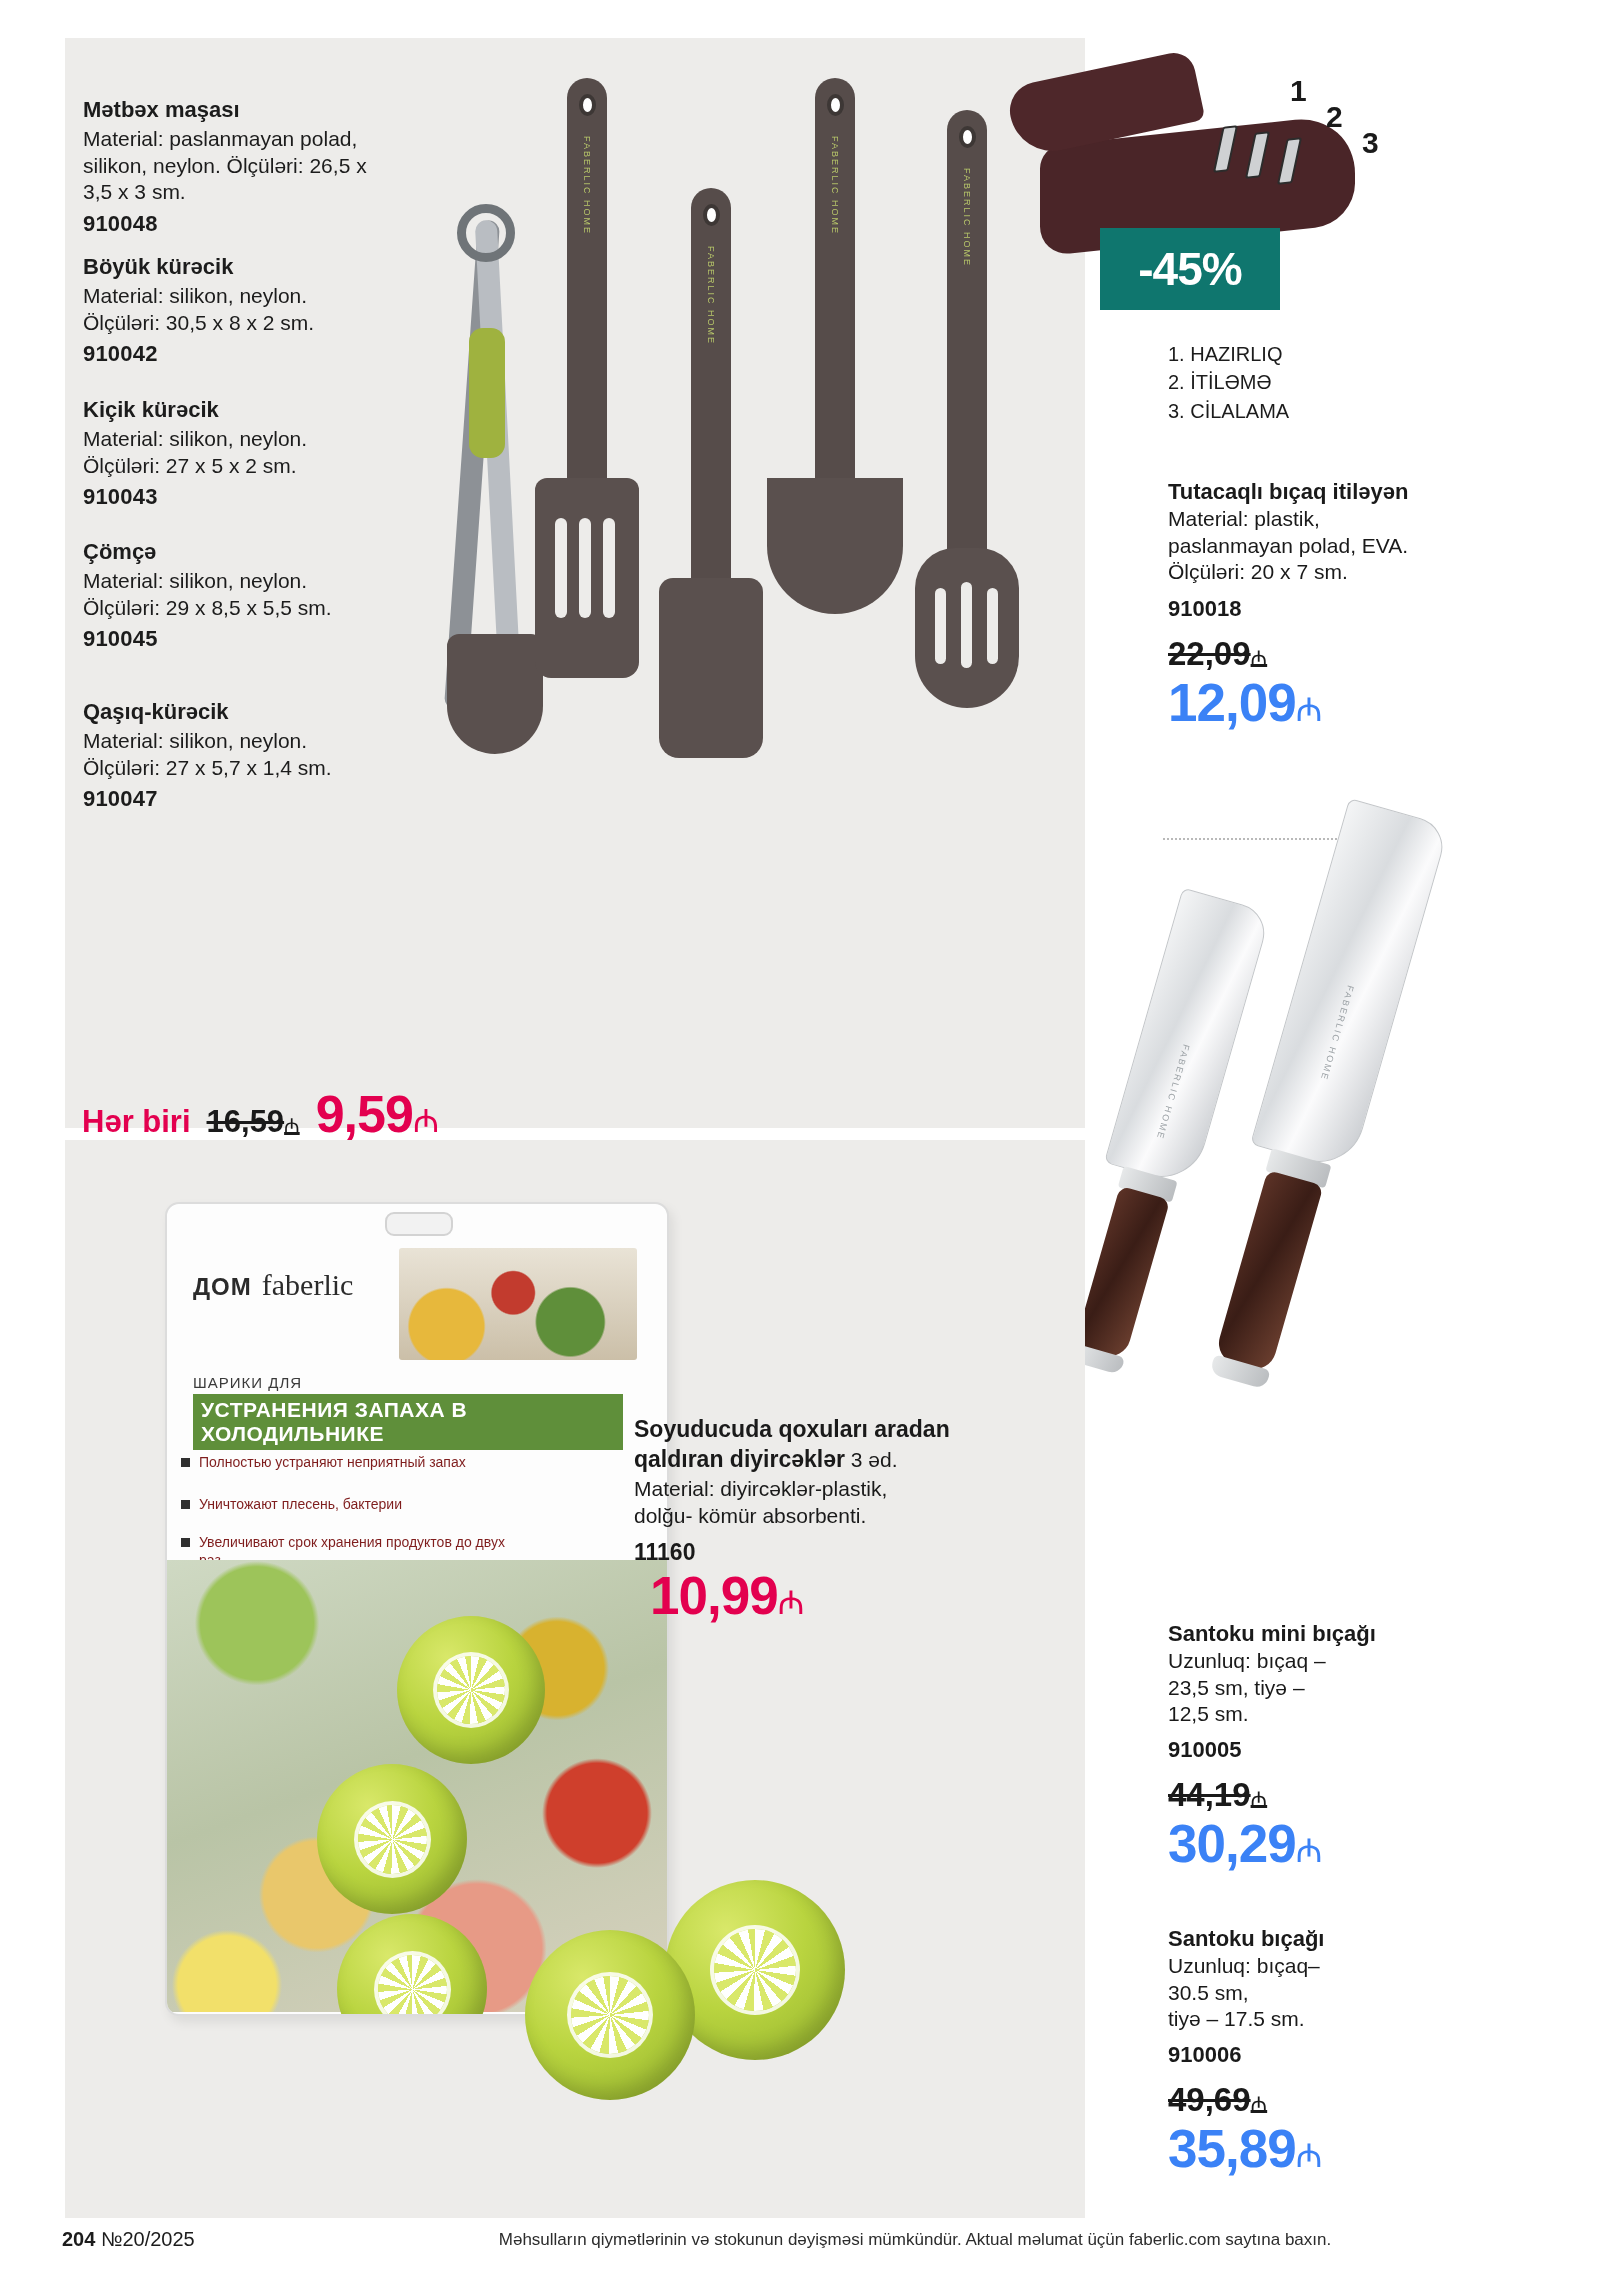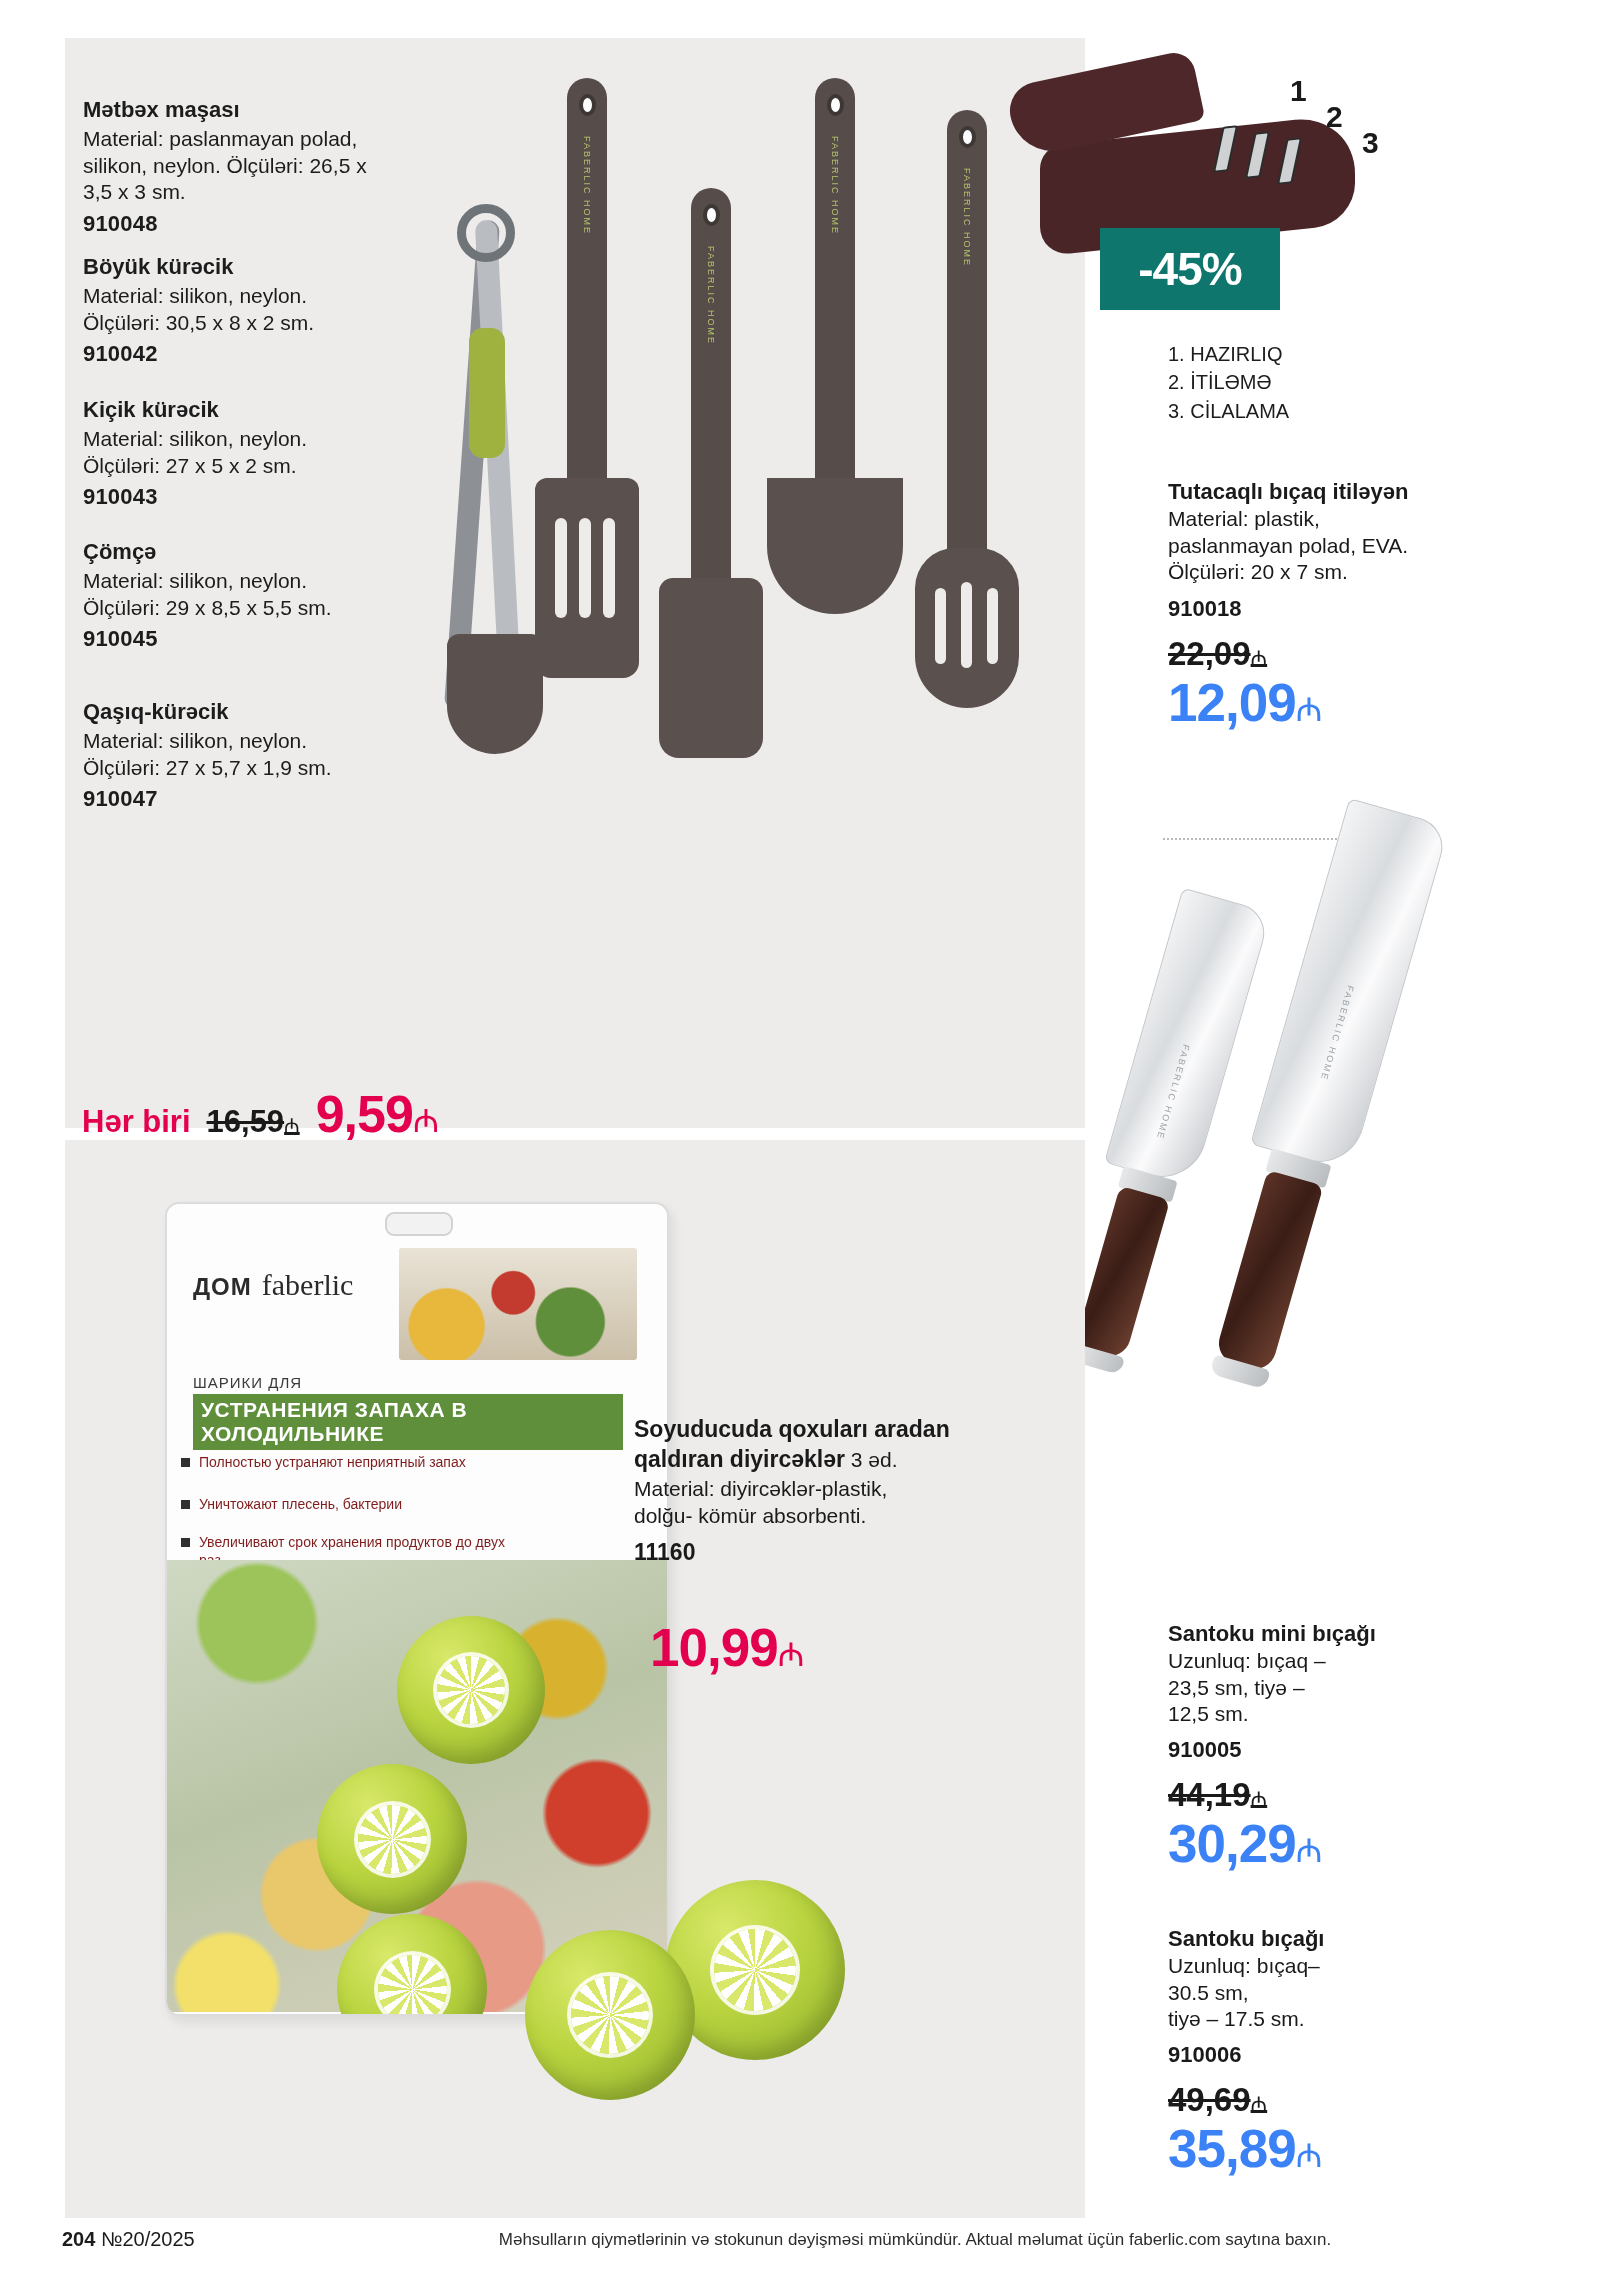--- a/index.html
+++ b/index.html
@@ -469,21 +469,21 @@
   }
   #fridge-info .code {
     display: block;
     font-weight: bold;
     font-size: 23px;
     margin-top: 9px;
   }
   #fridge-price {
     position: absolute;
     left: 650px;
-    top: 1617px;
+    top: 1565px;
     font-size: 53px;
     font-weight: bold;
     color: #e3004f;
     letter-spacing: -1px;
   }
 
   
   #footer-page {
     position: absolute;
     left: 62px;
@@ -533,21 +533,21 @@
     <div class="spec" style="top:500px;">
       <span class="name">Çömçə</span>
       <span>Material: silikon, neylon.</span>
       <span>Ölçüləri: 29 x 8,5 x 5,5 sm.</span>
       <span class="code">910045</span>
     </div>
 
     <div class="spec" style="top:660px;">
       <span class="name">Qaşıq-kürəcik</span>
       <span>Material: silikon, neylon.</span>
-      <span>Ölçüləri: 27 x 5,7 x 1,9 sm.</span>
+      <span>Ölçüləri: 27 x 5,7 x 1,4 sm.</span>
       <span class="code">910047</span>
     </div>
 
     <div class="util-art">
 
       <div>
         <div style="position:absolute;left:66px;top:142px;width:22px;height:490px;background:#8d9196;border-radius:11px;transform:rotate(4deg);"></div>
         <div style="position:absolute;left:92px;top:142px;width:22px;height:470px;background:#b9bdc2;border-radius:11px;transform:rotate(-3deg);"></div>
         <div style="position:absolute;left:62px;top:126px;width:58px;height:58px;border:9px solid #6f7478;border-radius:50%;box-sizing:border-box;"></div>
         <div style="position:absolute;left:74px;top:250px;width:36px;height:130px;background:#9fb23f;border-radius:14px;"></div>

